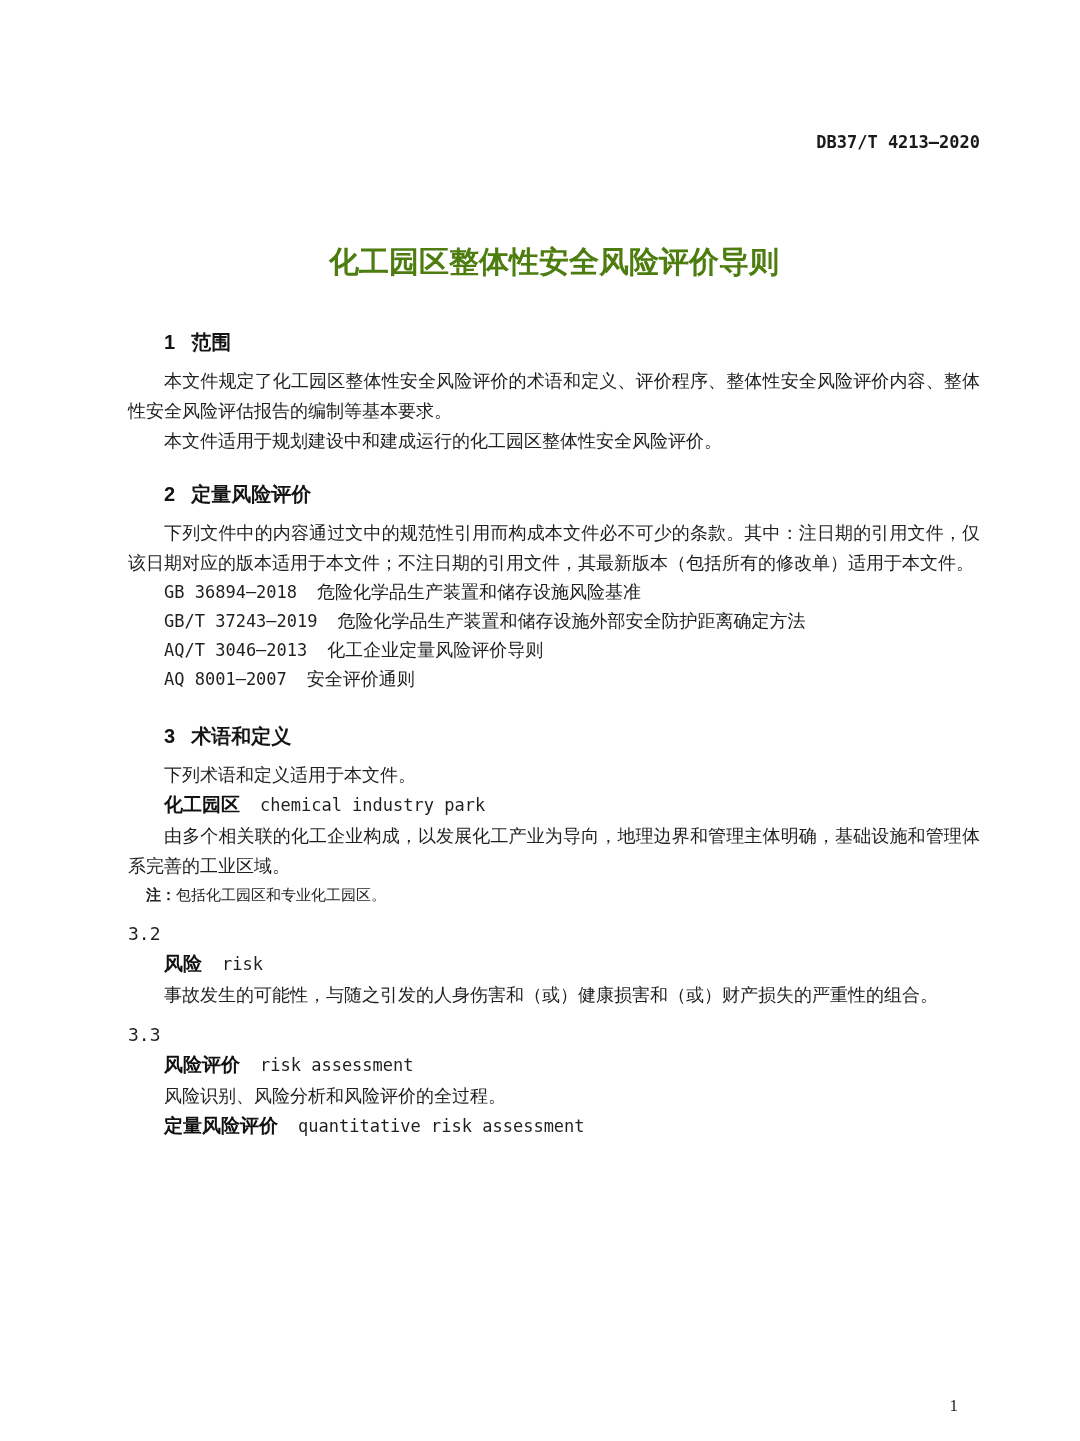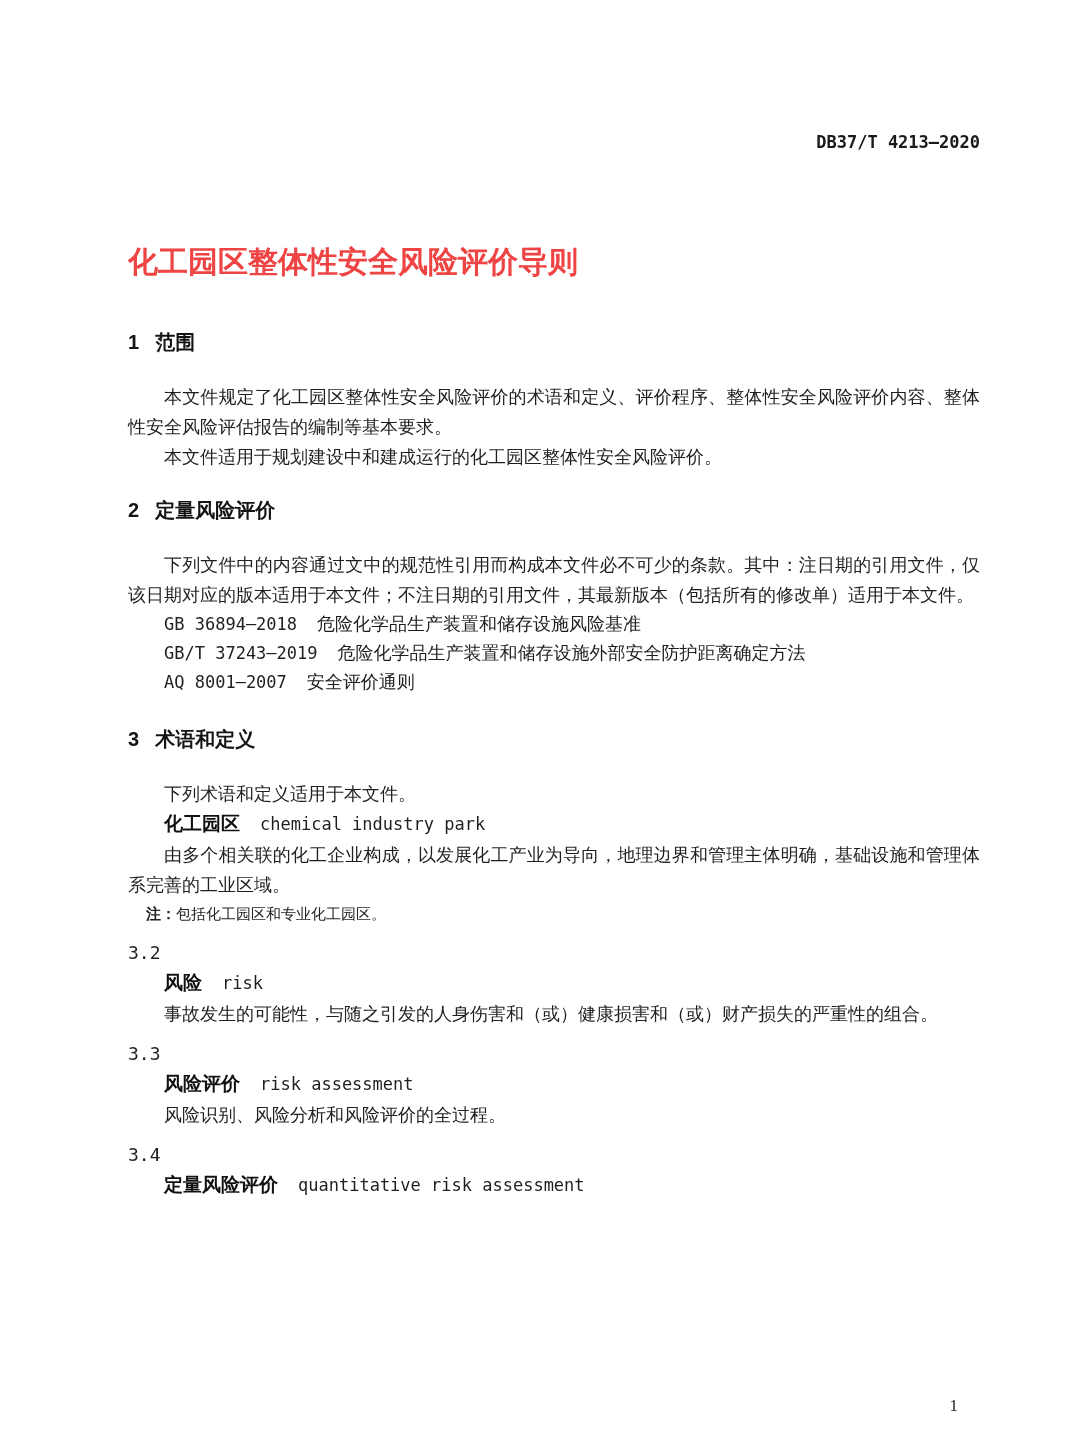--- a/index.html
+++ b/index.html
@@ -17,46 +17,48 @@
   .doc-number {
     text-align: right;
     font-family: "DejaVu Sans Mono", "Liberation Mono", monospace;
     font-size: 17px;
     font-weight: 600;
     line-height: 24px;
     color: #1a1a1a;
   }
   .title {
     margin: 86px 0 0 0;
+    text-align: center;
     font-family: "Liberation Sans", "DejaVu Sans", sans-serif;
     font-weight: 700;
     font-size: 30px;
     line-height: 44px;
-    color: #ef4444;
+    color: #4d7c0f;
   }
   .sec-heading {
     font-family: "Liberation Sans", "DejaVu Sans", sans-serif;
     font-weight: 700;
     font-size: 20px;
     line-height: 24px;
     color: #141414;
+    margin-left: 36px;
   }
   .sec-heading .sec-num { margin-right: 16px; }
   .h1 { margin-top: 46px; }
   .h2 { margin-top: 26px; }
   .h3 { margin-top: 30px; }
   .body {
     margin: 0;
     font-size: 18px;
     line-height: 30px;
     text-align: justify;
     color: #1f1f1f;
   }
   .indent { text-indent: 36px; }
-  .mt28 { margin-top: 28px; }
+  .mt28 { margin-top: 12px; }
   .refs { margin-top: 0; }
   .ref-line {
     padding-left: 36px;
     font-size: 18px;
     line-height: 29px;
     white-space: nowrap;
   }
   .ref-code {
     font-family: "DejaVu Sans Mono", "Liberation Mono", monospace;
     font-size: 17px;
@@ -124,20 +126,23 @@
   </div>
   <p class="body indent mt28">下列文件中的内容通过文中的规范性引用而构成本文件必不可少的条款。其中：注日期的引用文件，仅该日期对应的版本适用于本文件；不注日期的引用文件，其最新版本（包括所有的修改单）适用于本文件。</p>
   <div class="refs">
     <div class="ref-line">
       <span class="ref-code">GB 36894—2018</span><span>危险化学品生产装置和储存设施风险基准</span>
     </div>
     <div class="ref-line">
       <span class="ref-code">GB/T 37243—2019</span><span>危险化学品生产装置和储存设施外部安全防护距离确定方法</span>
     </div>
     <div class="ref-line">
+      <span class="ref-code">AQ/T 3046—2013</span><span>化工企业定量风险评价导则</span>
+    </div>
+    <div class="ref-line">
       <span class="ref-code">AQ 8001—2007</span><span>安全评价通则</span>
     </div>
   </div>
 
   <div class="sec-heading h3">
     <span class="sec-num">3</span><span>术语和定义</span>
   </div>
   <p class="body indent mt28">下列术语和定义适用于本文件。</p>
 
   <div class="term-line">
@@ -153,20 +158,19 @@
     <span class="term-zh">风险</span><span class="term-en">risk</span>
   </div>
   <p class="body indent">事故发生的可能性，与随之引发的人身伤害和（或）健康损害和（或）财产损失的严重性的组合。</p>
 
   <div class="term-id">3.3</div>
   <div class="term-line">
     <span class="term-zh">风险评价</span><span class="term-en">risk assessment</span>
   </div>
   <p class="body indent">风险识别、风险分析和风险评价的全过程。</p>
 
-  <div class="term-id">3.4</div>
   <div class="term-line">
     <span class="term-zh">定量风险评价</span><span class="term-en">quantitative risk assessment</span>
   </div>
 
   <div class="page-number">1</div>
 
 </div>
 
 </body></html>

